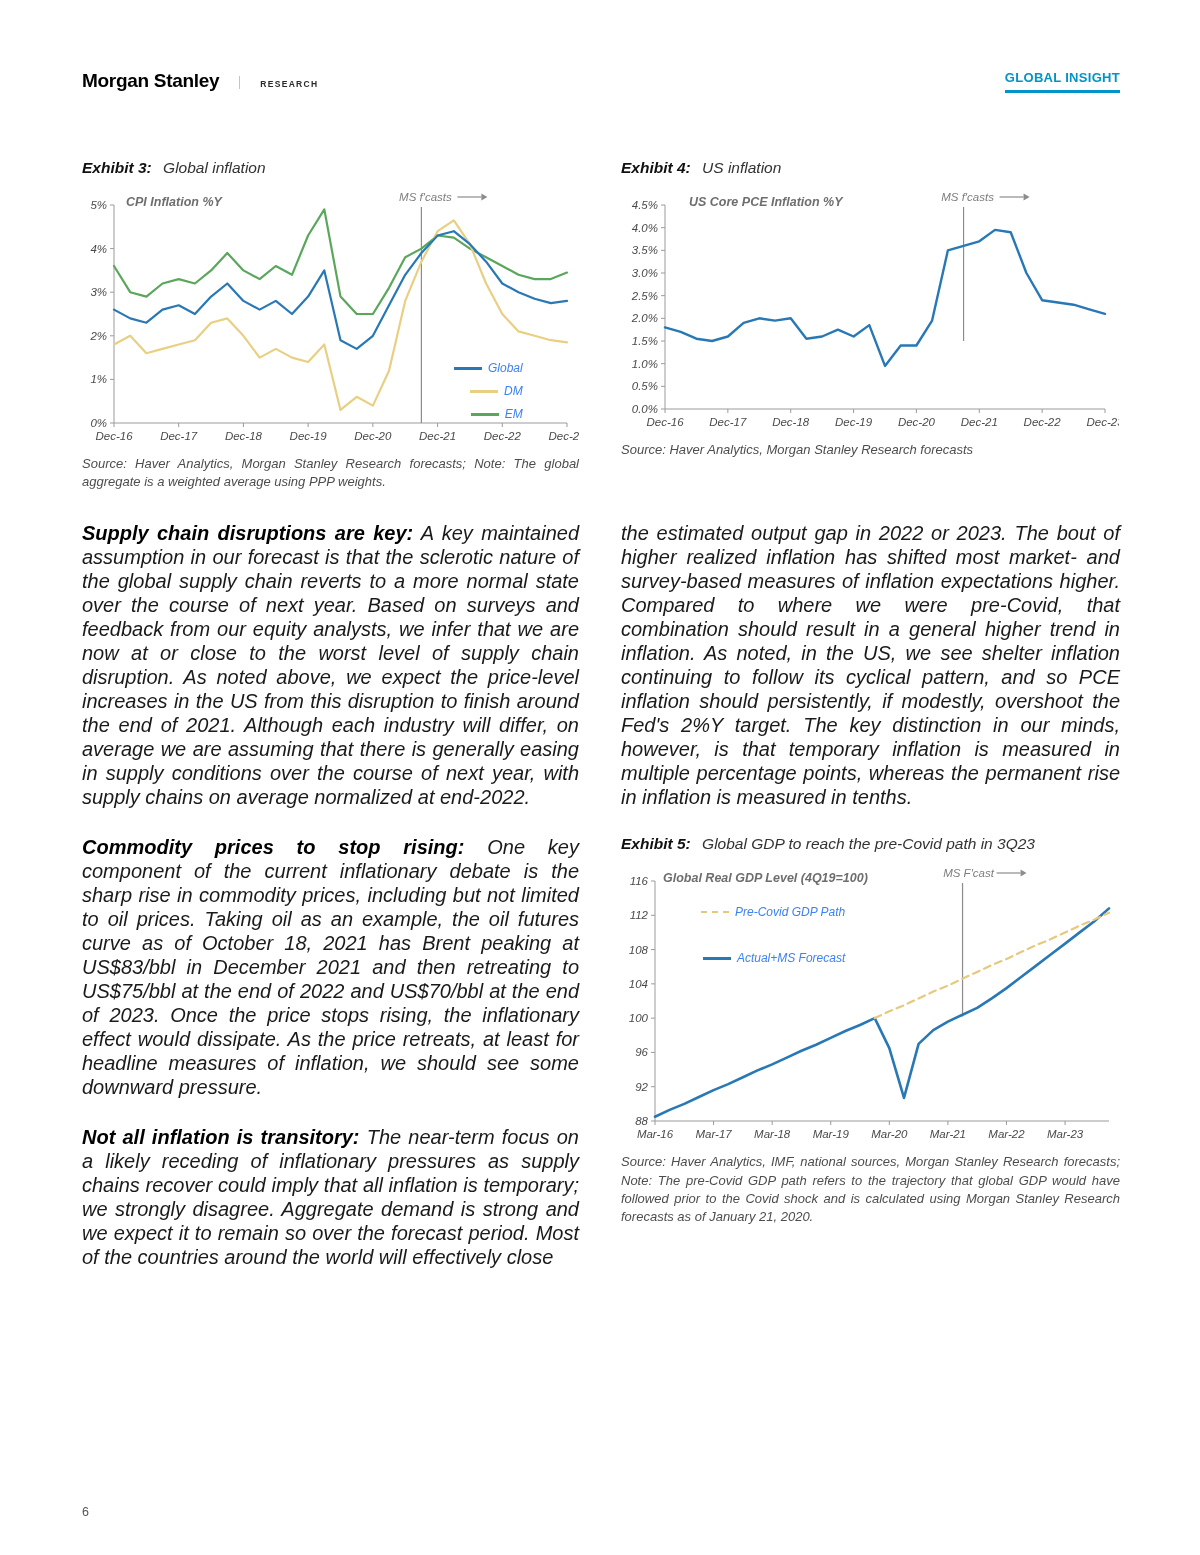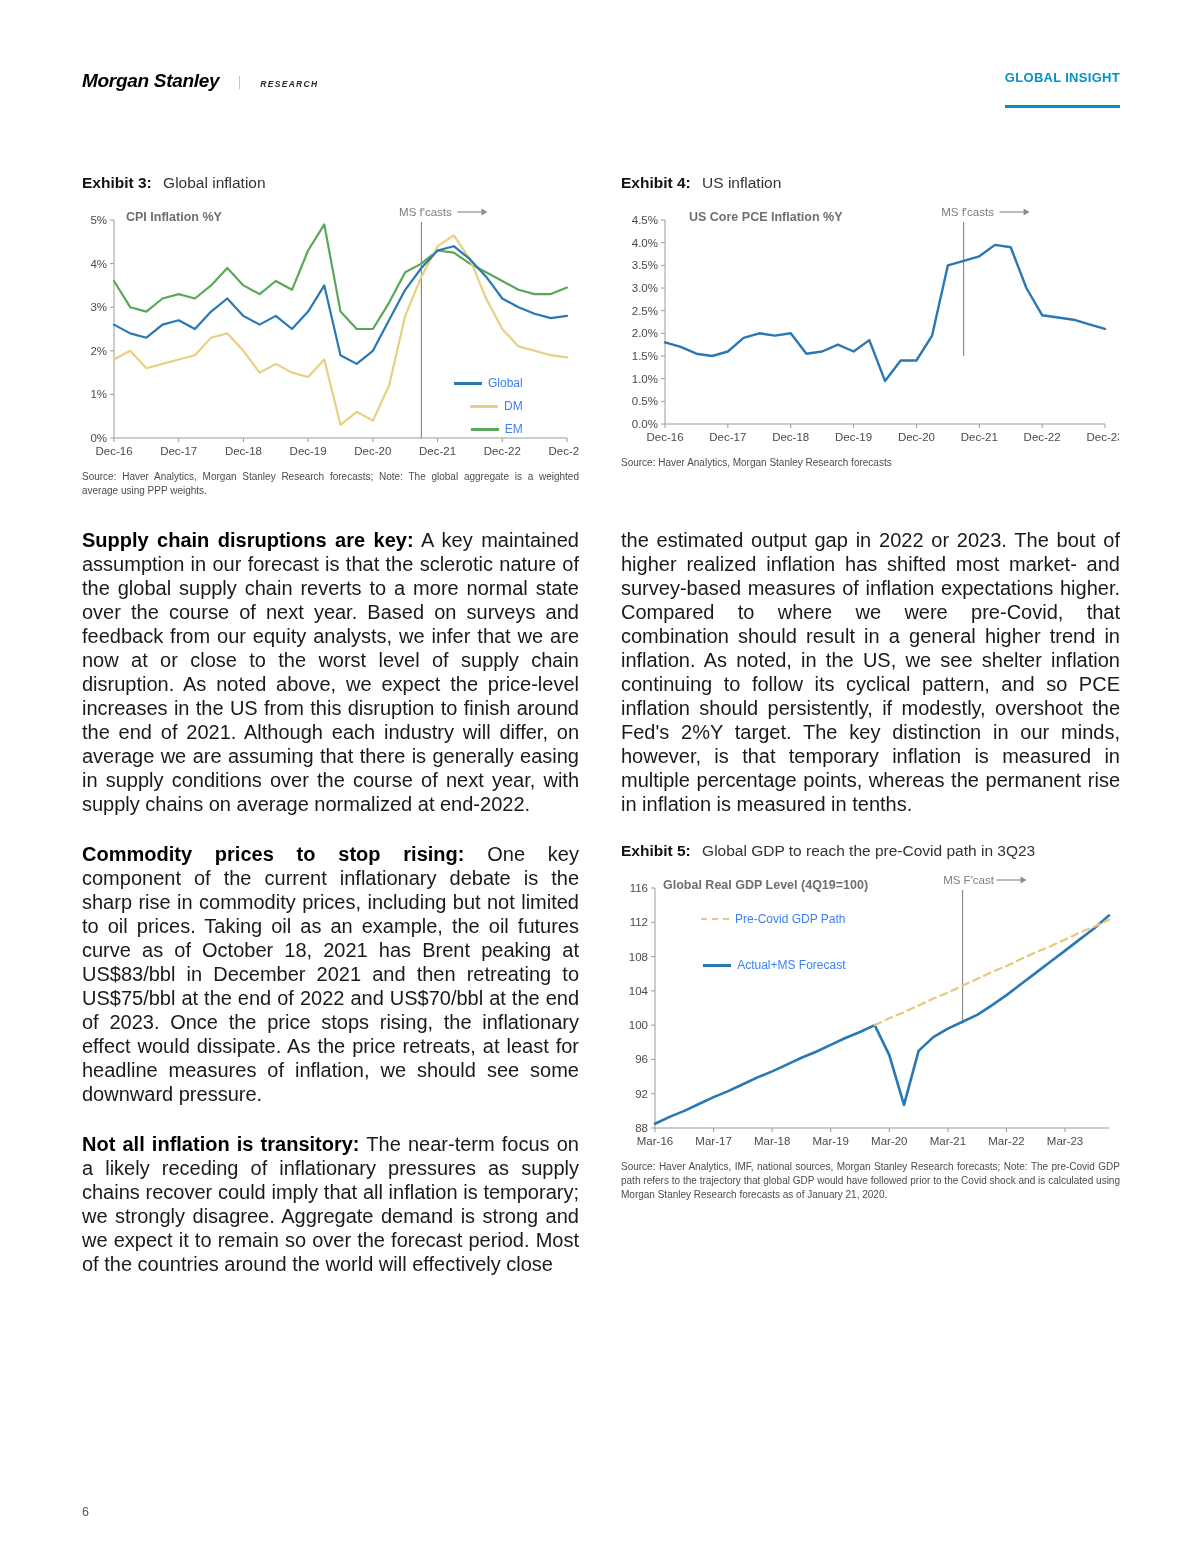--- a/index.html
+++ b/index.html
@@ -2,41 +2,41 @@
 <html><head>
 <meta charset="utf-8">
 <style>
   *{box-sizing:border-box;}
   html,body{margin:0;padding:0;background:#ffffff;}
   body{font-family:"Liberation Sans",sans-serif;color:#1a1a1a;}
   .page{position:relative;width:1200px;height:1555px;margin:0 auto;background:#fff;overflow:hidden;}
 
   
   .header{display:flex;justify-content:space-between;align-items:flex-start;padding:70px 80px 0 82px;}
-  .brand-row{display:flex;align-items:baseline;gap:20px;font-style:italic;}
+  .brand-row{display:flex;align-items:baseline;gap:20px;}
   .brand-name{font-size:19px;font-weight:bold;letter-spacing:-0.3px;color:#000;}
   .brand-sep{display:inline-block;width:0;height:13px;border-left:1px solid #c4c4c4;transform:translateY(2px);}
   .brand-sub{font-size:8.5px;font-weight:bold;letter-spacing:1.3px;color:#2a2a2a;}
-  .section-tag{font-size:13px;font-weight:bold;letter-spacing:0.3px;padding-bottom:20px;border-bottom:3px solid;}
+  .section-tag{font-size:13px;font-weight:bold;letter-spacing:0.3px;padding-bottom:5px;border-bottom:3px solid;}
 
   
   .content{padding:0 80px 0 82px;margin-top:66px;}
-  .grid{display:grid;grid-template-columns:497px 1fr;column-gap:42px;row-gap:30px;}
+  .grid{display:grid;grid-template-columns:497px 1fr;column-gap:42px;row-gap:30px;font-style:italic;}
   .cell{min-width:0;}
 
   
   .ex-head{font-size:15.5px;margin:0 0 10px 0;}
   .ex-label{font-weight:bold;color:#111;}
   .ex-title{color:#333;margin-left:7px;}
   .chart-wrap{position:relative;}
   .chart-wrap svg{display:block;font-family:inherit;}
   .inner-label{position:absolute;font-size:12.5px;font-weight:bold;color:#6e6e6e;white-space:nowrap;}
   .tick{font-size:11.5px;fill:#4a4a4a;}
   .ann{font-size:11.5px;fill:#7d7d7d;}
-  .source{font-size:10px;color:#4d4d4d;line-height:1.4;margin:8px 0 0 0;text-align:justify;}
+  .source{font-size:13px;color:#4d4d4d;line-height:1.4;margin:8px 0 0 0;text-align:justify;}
   .legend{position:absolute;display:flex;flex-direction:column;}
   .legend-row{display:flex;align-items:center;gap:6px;font-size:12px;color:#3b82f6;height:14px;justify-content:flex-end;}
   .swatch{display:inline-block;width:28px;height:0;}
 
   
   .para{font-size:20px;line-height:24px;text-align:justify;margin:0 0 26px 0;color:#1a1a1a;}
   .para b{color:#000;}
   .ex5-block{margin-top:16px;}
 
   

